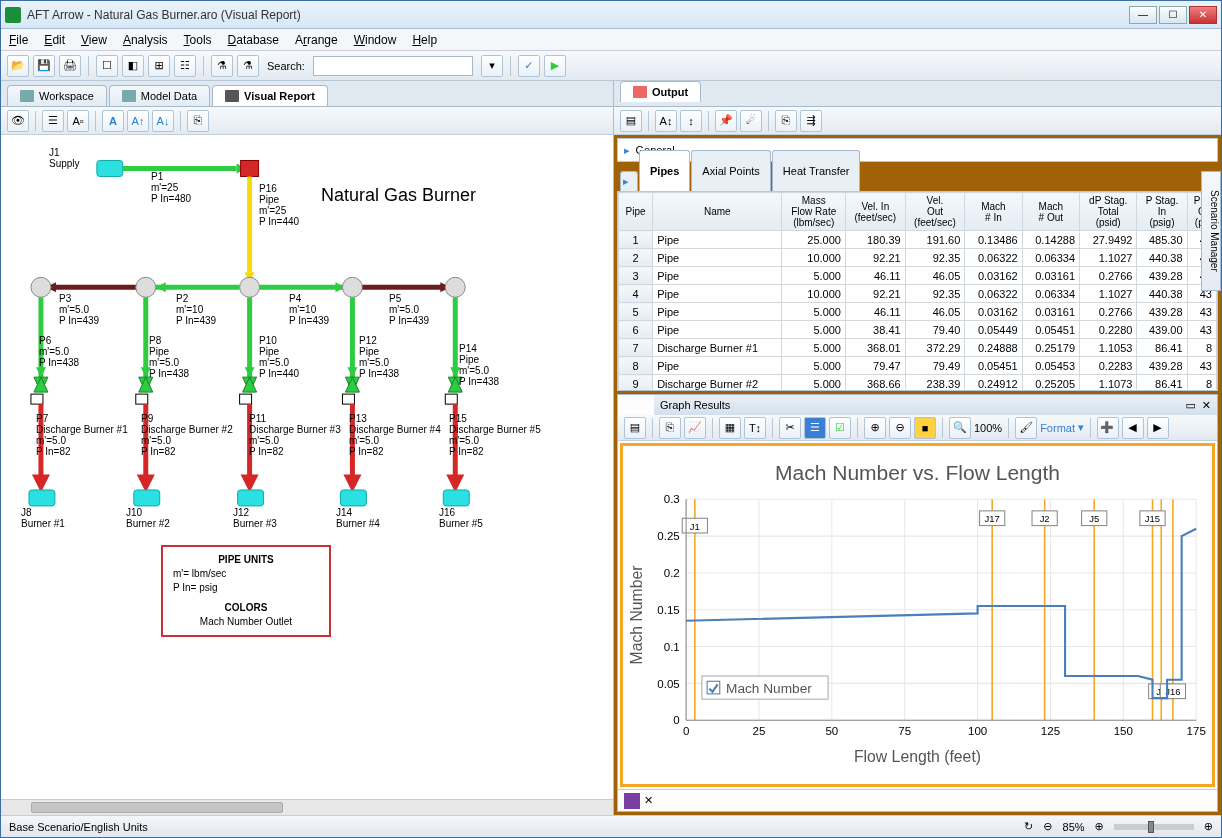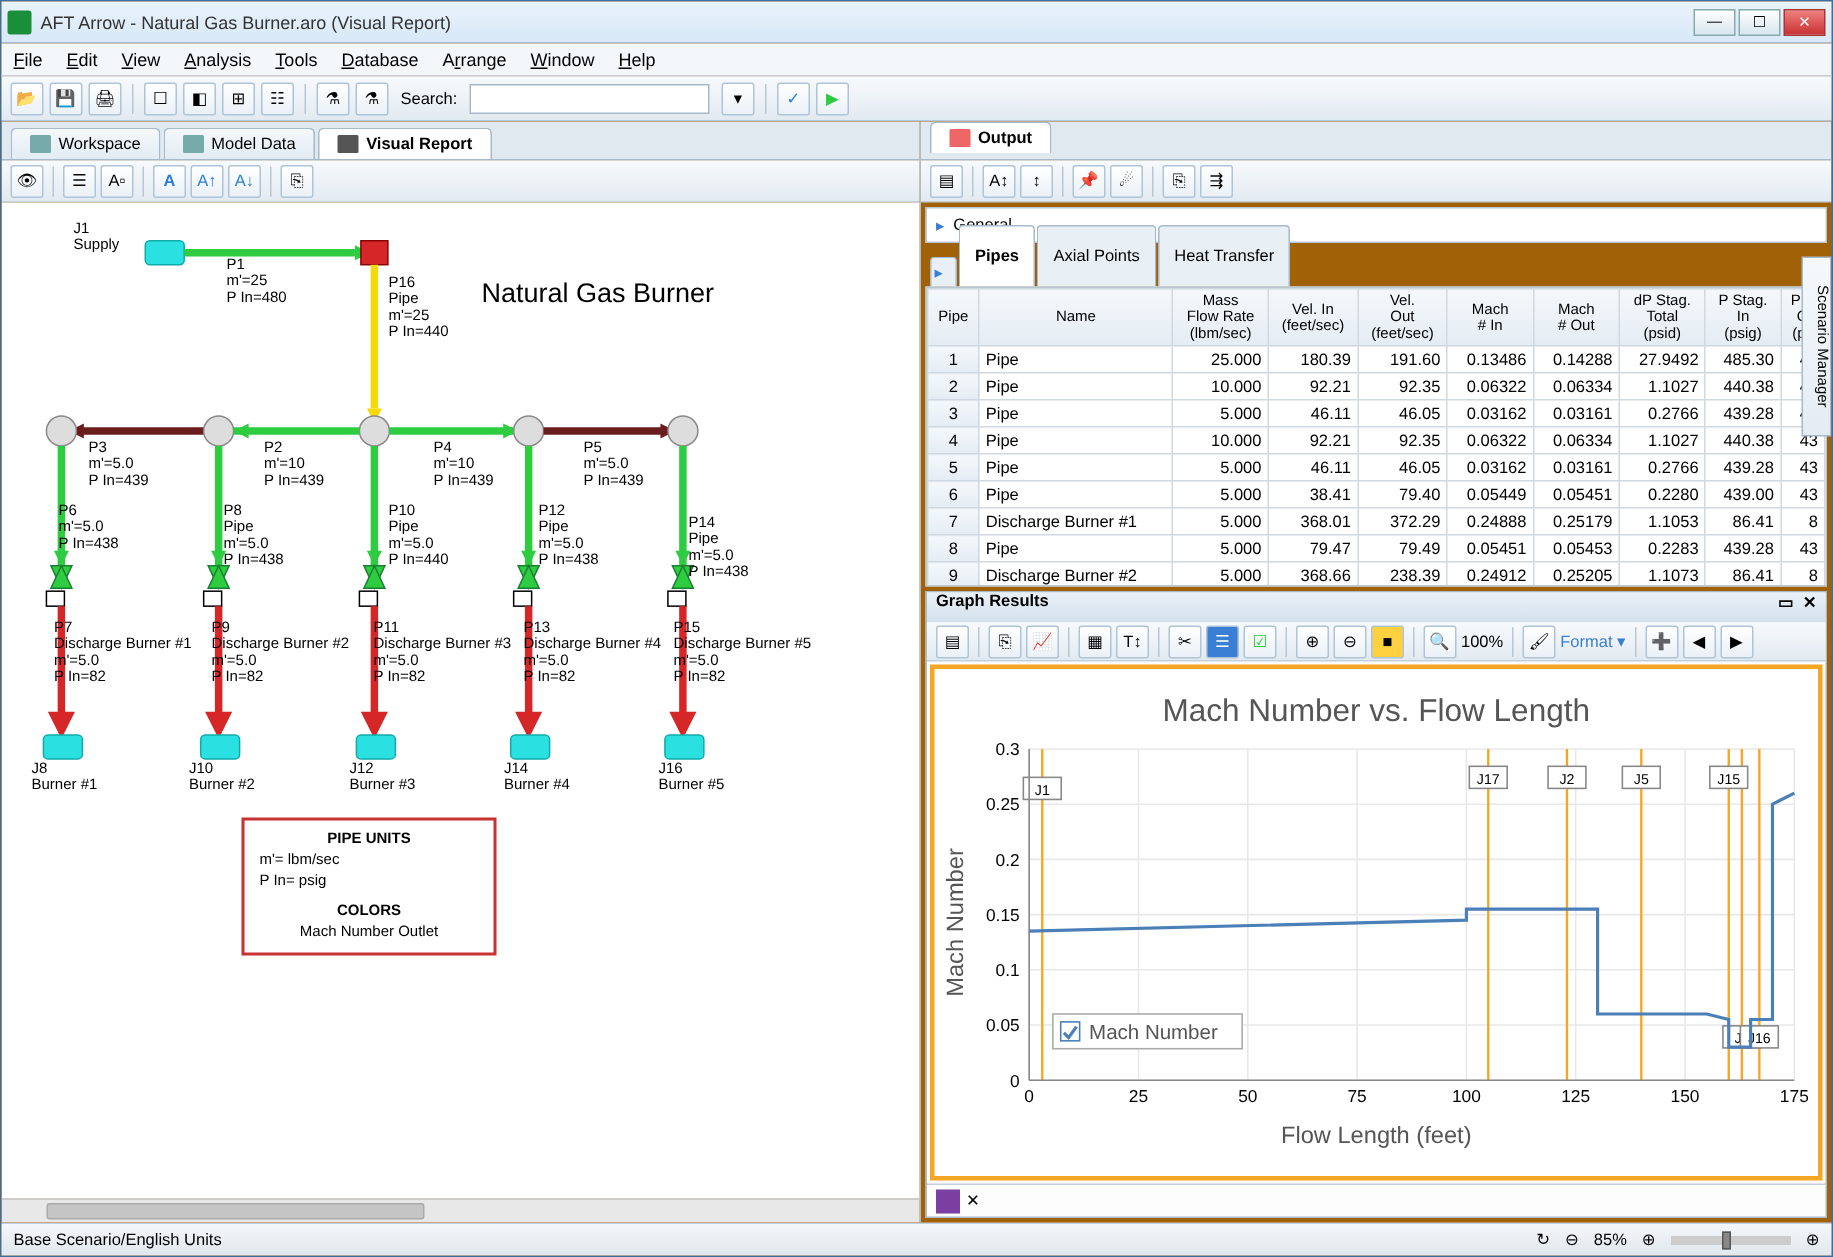--- a/index.html
+++ b/index.html
@@ -46,21 +46,21 @@
 .pipe-tab { padding:14px 10px; border:1px solid #a7b9cb; border-bottom:none; background:#e8eff5; font-size:11px; border-radius:3px 3px 0 0; }
 .pipe-tab.active { background:#fff; font-weight:600; }
 .grid { border:1px solid #b8c7d6; margin:0 3px; background:#fff; font-size:11px; overflow:hidden; }
 .grid table { border-collapse:collapse; width:100%; }
 .grid th, .grid td { border:1px solid #d0d8e0; padding:2px 4px; text-align:right; height:18px; white-space:nowrap; }
 .grid th { background:linear-gradient(#f4f8fb,#e4ecf3); text-align:center; font-weight:normal; font-size:10px; line-height:11px; }
 .grid td.rowhead { background:linear-gradient(#f4f8fb,#e4ecf3); text-align:center; }
 .grid td.name { text-align:left; }
 
 .graph-panel { margin:3px; border:1px solid #a7b9cb; background:#fdfdfd; flex:1; display:flex; flex-direction:column; }
-.graph-titlebar { height:20px; background:linear-gradient(#eaf1f7,#d3e0ec); display:flex; padding:0 6px; font-size:11px; font-weight:700; }
+.graph-titlebar { height:20px; background:linear-gradient(#eaf1f7,#d3e0ec); display:flex; align-items:center; padding:0 6px; font-size:11px; font-weight:400;margin-left:36px; }
 .graph-titlebar .gap { flex:1; }
 .graph-toolbar { height:26px; background:linear-gradient(#f7fafc,#e2eaf1); border-bottom:1px solid #c3d0dc; display:flex; align-items:center; padding:0 6px; gap:3px; font-size:11px; }
 .chart-wrap { flex:1; border:3px solid #f5a623; margin:2px; background:#fff; position:relative; }
 .chart-wrap svg { width:100%; height:100%; }
 .graph-footer { height:22px; display:flex; align-items:center; padding:0 6px; gap:4px; border-top:1px solid #c3d0dc; }
 .side-tab { position:absolute; right:0; top:90px; width:20px; height:120px; background:linear-gradient(#f4f8fb,#e4ecf3); border:1px solid #a7b9cb; writing-mode:vertical-rl; text-align:center; font-size:10px; padding:4px 0; }
 </style>
 </head>
 <body>
 

